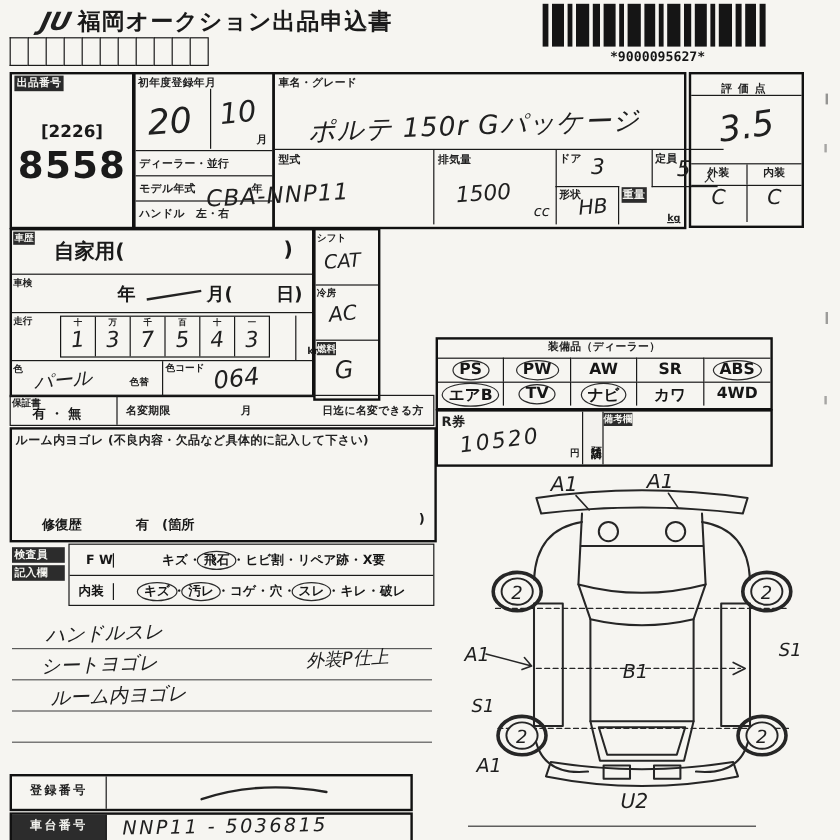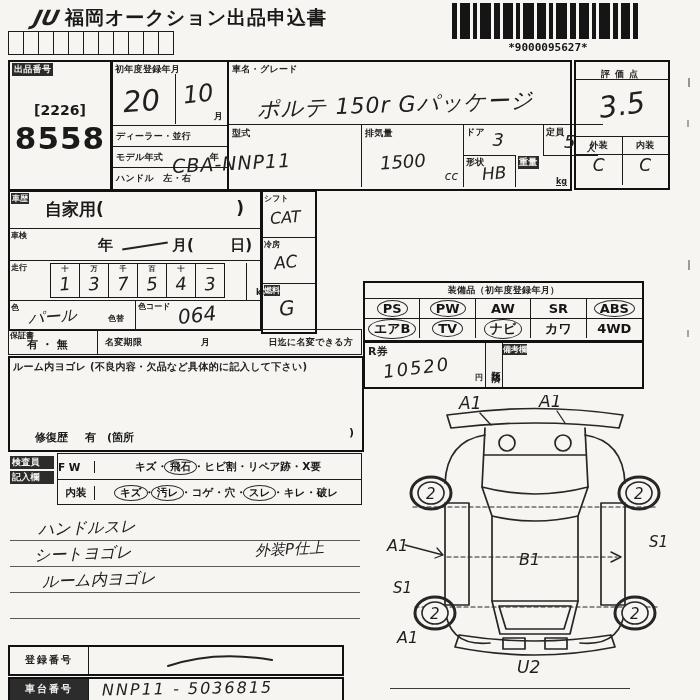--- a/index.html
+++ b/index.html
@@ -211,21 +211,21 @@
       <span class="hw" style="position:absolute;left:11px;top:14px;font-size:17px;transform:rotate(-6deg);">AC</span>
     </div>
     <div style="height:45px;position:relative;">
       <span class="lbl8" style="position:absolute;left:1px;top:1px;background:#2c2c2c;color:#f2f2ee;">燃料</span>
       <span class="hw" style="position:absolute;left:16px;top:12px;font-size:20px;transform:rotate(-5deg);">G</span>
     </div>
   </div>
 
 
   <div class="abs b2" style="left:363px;top:281px;width:277px;height:57px;">
-    <div class="lbl" style="text-align:center;height:15px;line-height:15px;">装備品（初年度登録年月）</div>
+    <div class="lbl" style="text-align:center;height:15px;line-height:15px;">装備品（ディーラー）</div>
     <div class="cellgrid" style="height:40px;grid-template-rows:20px 20px;">
       <div class="eq">
           <span class="circled">PS</span>
         </div>
       <div class="eq">
           <span class="circled">PW</span>
         </div>
       <div class="eq">
           <span>AW</span>
         </div>
@@ -273,33 +273,33 @@
     <div class="abs" style="left:88px;top:0;right:0;height:100%;display:flex;align-items:center;justify-content:space-between;padding:0 8px;">
       <span class="lbl">名変期限</span>
       <span class="lbl">月</span>
       <span class="lbl">日迄に名変できる方</span>
     </div>
   </div>
 
   <div class="abs b2" style="left:8px;top:356px;width:352px;height:92px;">
     <div class="lbl" style="padding:2px 3px;font-size:10px;">ルーム内ヨゴレ (不良内容・欠品など具体的に記入して下さい)</div>
     <div style="position:absolute;left:25px;bottom:5px;right:8px;display:flex;justify-content:space-between;">
-      <span><span class="prt" style="font-size:11px;margin-right:12px;">修復歴</span>
+      <span><span class="prt" style="font-size:11px;margin-right:40px;">修復歴</span>
       <span class="prt" style="font-size:11px;">有　(箇所</span></span>
       <span class="prt" style="font-size:11px;">)</span>
     </div>
   </div>
 
   <div class="abs" style="left:10px;top:456px;width:44px;">
     <div class="lbl" style="background:#2c2c2c;color:#f2f2ee;padding:0 2px;margin-bottom:2px;">検査員</div>
     <div class="lbl" style="background:#2c2c2c;color:#f2f2ee;padding:0 2px;">記入欄</div>
   </div>
   <div class="abs b" style="left:57px;top:453px;width:303px;height:50px;">
     <div class="ins-row" style="height:25px;border-bottom:1.4px solid #1b1b1b;">
-      <span style="width:36px;text-align:left;border-right:1.4px solid #1b1b1b;">F W</span>
+      <span style="width:36px;text-align:right;border-right:1.4px solid #1b1b1b;">F W</span>
       <span style="flex:1;text-align:center;">
         <span>キズ</span><span class="sep">・</span><span class="circled">飛石</span><span class="sep">・</span><span>ヒビ割</span><span class="sep">・</span><span>リペア跡</span><span class="sep">・</span><span>X要</span>
       </span>
     </div>
     <div class="ins-row" style="height:25px;">
       <span style="width:36px;text-align:center;border-right:1.4px solid #1b1b1b;">内装</span>
       <span style="flex:1;text-align:center;">
         <span class="circled">キズ</span><span class="sep">・</span><span class="circled">汚レ</span><span class="sep">・</span><span>コゲ</span><span class="sep">・</span><span>穴</span><span class="sep">・</span><span class="circled">スレ</span><span class="sep">・</span><span>キレ</span><span class="sep">・</span><span>破レ</span>
       </span>
     </div>

